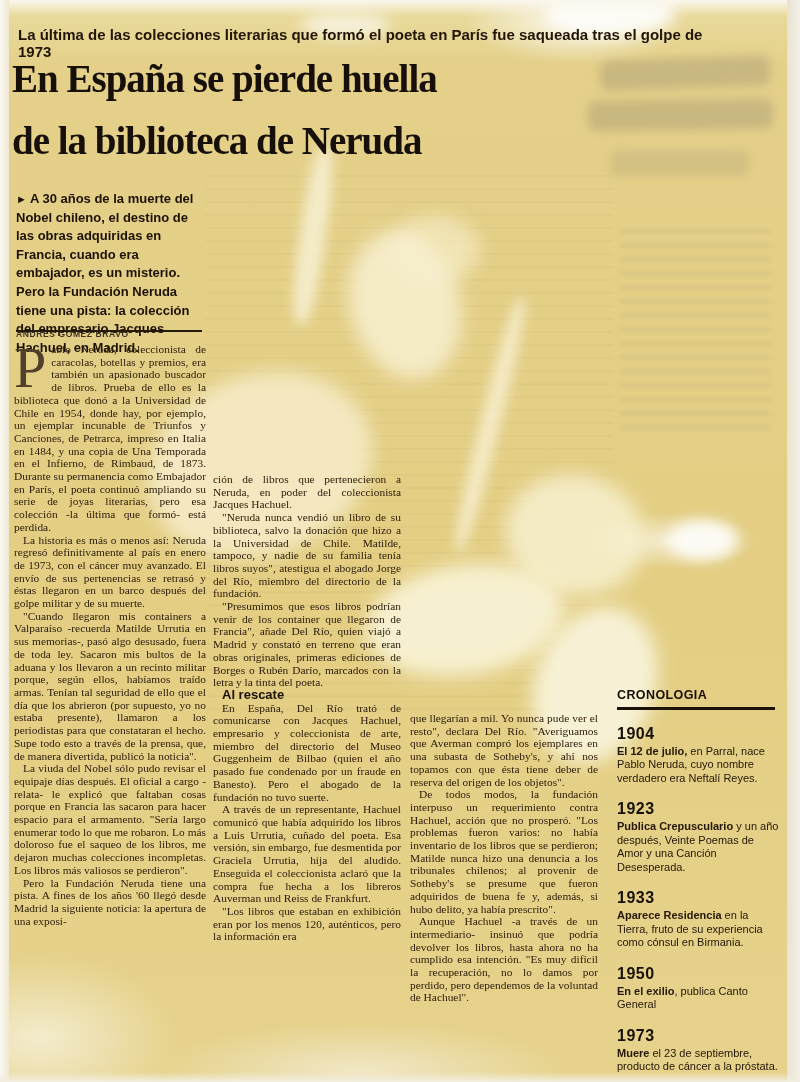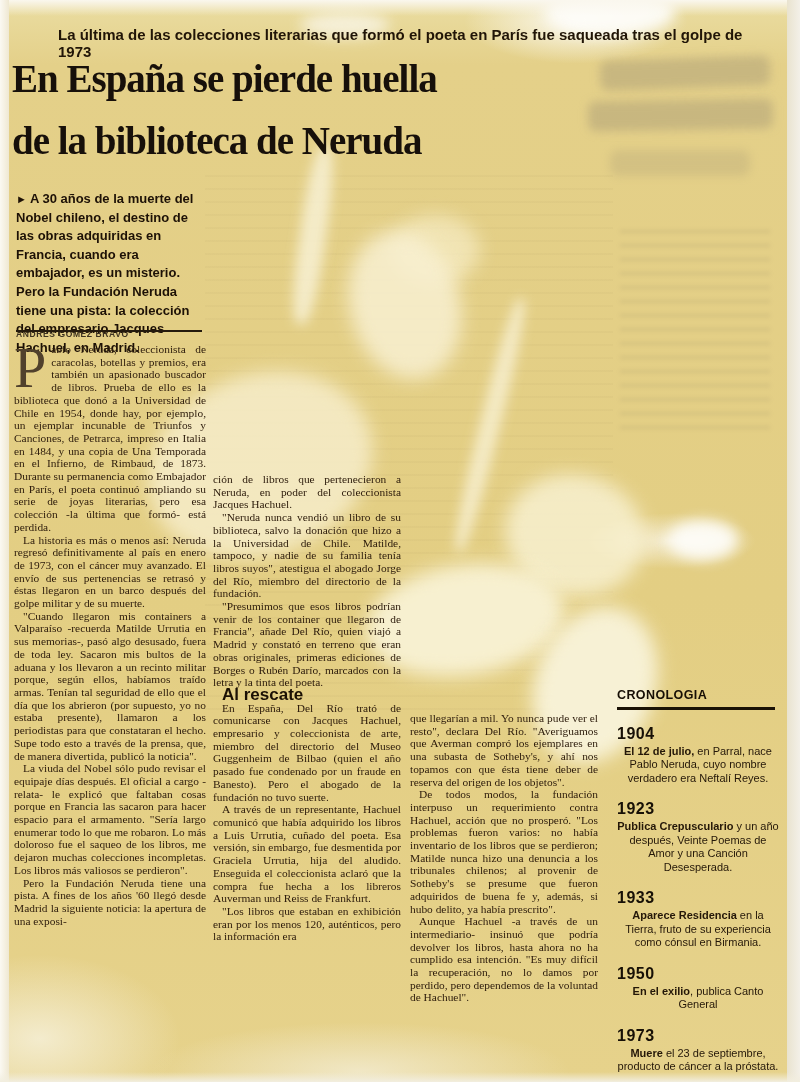--- a/index.html
+++ b/index.html
@@ -37,43 +37,43 @@
   .g1{left:600px;top:58px;width:170px;height:30px;transform:rotate(-2deg);}
   .g2{left:588px;top:100px;width:185px;height:30px;transform:rotate(-1deg);}
   .g3{left:610px;top:150px;width:140px;height:26px;opacity:.6;}
   .g4{left:620px;top:230px;width:150px;height:200px;opacity:.35;background:repeating-linear-gradient(180deg, rgba(140,125,95,0.5) 0 3px, rgba(140,125,95,0) 3px 14px);filter:blur(2px);border-radius:0;}
   .white-spot{position:absolute;background:rgba(253,252,248,0.95);border-radius:50%;filter:blur(7px);}
   .ws1{left:545px;top:-12px;width:130px;height:48px;}
   .ws2{left:668px;top:520px;width:70px;height:40px;}
   .ws3{left:300px;top:12px;width:90px;height:26px;opacity:.7;}
 
   
-  .kicker{position:absolute;left:18px;top:26px;width:720px;font-family:"Liberation Sans",sans-serif;font-weight:700;font-size:15px;color:#211507;margin-left:40px;}
+  .kicker{position:absolute;left:18px;top:26px;width:720px;font-family:"Liberation Sans",sans-serif;font-weight:700;font-size:15px;color:#211507;}
   .headline{position:absolute;left:12px;top:48px;width:760px;font-family:"Liberation Serif",serif;font-weight:700;font-size:39px;line-height:62px;letter-spacing:-1px;color:#17100a;}
   .lead{position:absolute;left:16px;top:190px;width:188px;font-family:"Liberation Sans",sans-serif;font-weight:700;font-size:13px;line-height:18.6px;color:#1d1106;}
   .lead .arrow{font-size:11px;margin-right:3px;}
   .byline{position:absolute;left:16px;top:329px;width:188px;font-family:"Liberation Sans",sans-serif;font-weight:700;font-size:8.5px;letter-spacing:.6px;color:#3d3220;}
   .byline-rule{position:absolute;left:16px;top:330px;width:186px;height:2px;background:#241a0c;}
 
   
   .col{position:absolute;font-size:11.4px;line-height:12.7px;text-align:justify;color:#2b1a0a;}
   .col p{margin:0;text-indent:9px;}
   .col p.noindent{text-indent:0;}
   .col1{left:14px;top:343px;width:192px;height:700px;}
   .col2{left:213px;top:473px;width:188px;height:575px;}
   .col3{left:410px;top:712px;width:188px;height:360px;}
   .dropcap{float:left;font-size:58px;line-height:46px;padding:2px 5px 0 0;font-weight:400;color:#51412c;font-family:"Liberation Serif",serif;}
-  .subhead{font-family:"Liberation Sans",sans-serif;font-weight:700;font-size:17px;margin:9px 0 5px 0;text-indent:0;color:#1b1004;text-align:left;}
+  .subhead{font-family:"Liberation Sans",sans-serif;font-weight:700;font-size:13px;margin:9px 0 5px 0;text-indent:0;color:#1b1004;text-align:left;}
 
   
   .sidebar{position:absolute;left:617px;top:688px;width:170px;font-family:"Liberation Sans",sans-serif;color:#1d1206;}
   .sidebar-title{font-weight:700;font-size:12.5px;letter-spacing:.4px;color:#160e04;}
   .sidebar-rule{width:158px;height:2.5px;background:#1a1206;margin-top:5px;}
   .entry-year{font-weight:700;font-size:16px;margin-top:15px;letter-spacing:.5px;color:#171006;}
-  .entry-text{font-size:11px;line-height:13.5px;margin-top:2px;width:162px;color:#241708;text-align:center;}
+  .entry-text{font-size:11px;line-height:13.5px;margin-top:2px;width:162px;color:#241708;}
   .entry-text b{font-weight:700;}
 </style>
 </head>
 <body>
 
 <div class="page">
 
   <div class="photo">
     <div class="lines"></div>
     <div class="blob b-streak1"></div>

